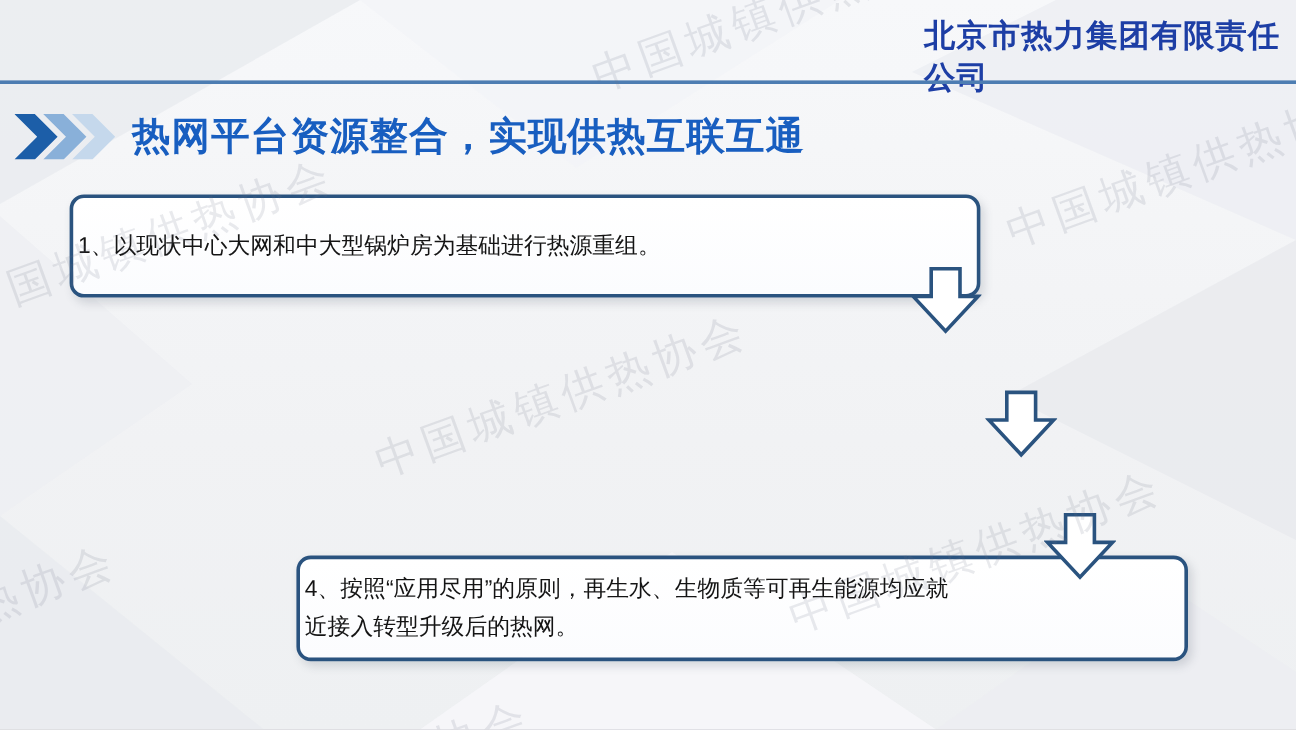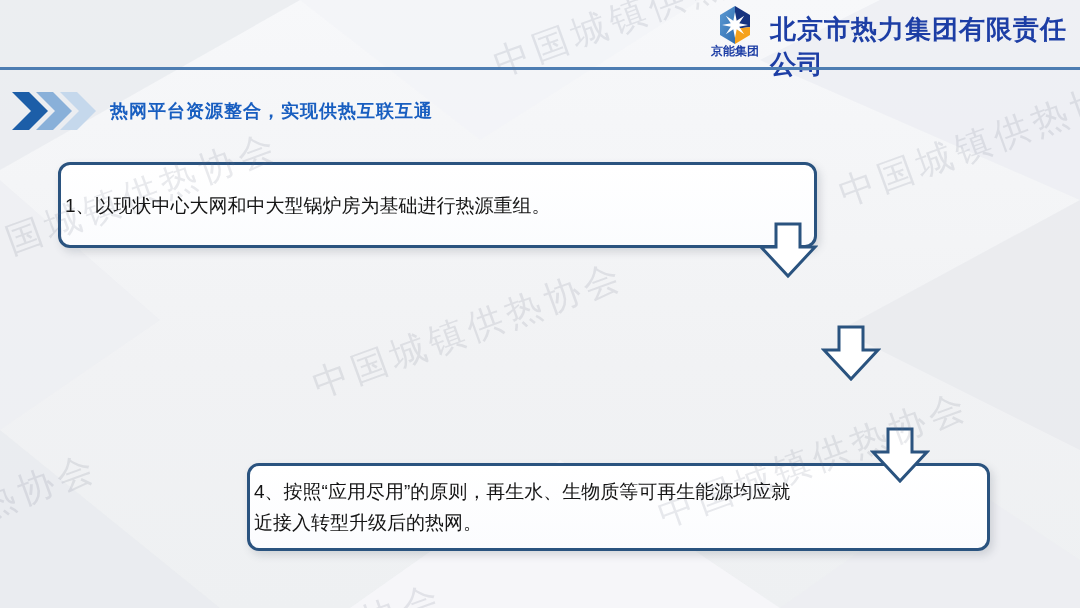--- a/index.html
+++ b/index.html
@@ -21,21 +21,21 @@
   .logo-svg{display:block;margin:0 auto;}
   .logo-label{font-size:12px;font-weight:bold;color:#1d3ea5;margin-top:-2px;}
   .company{position:absolute;left:770px;top:12px;}
   .company-zh{font-size:26px;font-weight:bold;color:#1d3ea5;letter-spacing:1px;}
   .company-en{font-size:13px;font-weight:bold;color:#1d3ea5;margin-top:2px;}
   .header-rule{position:absolute;left:0;top:67px;width:1080px;height:3px;
     background:#4d7db2;z-index:3;}
   
   .title-row{position:absolute;left:12px;top:92px;display:flex;align-items:center;z-index:3;}
   .title-chevrons{margin-right:14px;}
-  .page-title{font-size:18px;font-weight:bold;color:#185ec0;letter-spacing:1px;}
+  .page-title{font-size:32px;font-weight:bold;color:#185ec0;letter-spacing:1px;}
   
   .step-box{position:absolute;box-sizing:border-box;
     background:linear-gradient(180deg,#ffffff 0%,#fbfcfe 100%);
     border:3px solid #2a537f;border-radius:12px;
     display:flex;align-items:center;z-index:4;
     box-shadow:3px 4px 8px rgba(60,70,90,0.18);}
   .step-text{font-size:19px;line-height:31px;color:#141414;
     padding:0 14px 0 4px;white-space:pre-line;}
   .box1{left:58px; top:162px;width:759px;height:86px;}
   .box2{left:122px;top:259px;width:759px;height:85px;}
@@ -57,35 +57,20 @@
     <polygon points="300,0 700,0 480,140" fill="#f3f4f7" opacity="0.8"></polygon>
     <polygon points="880,0 1080,0 1080,200 760,60" fill="#eceef2" opacity="0.8"></polygon>
     <polygon points="1080,200 840,330 1080,450" fill="#e8eaee" opacity="0.8"></polygon>
     <polygon points="0,180 160,320 0,430" fill="#edeff3" opacity="0.8"></polygon>
     <polygon points="0,430 220,608 0,608" fill="#e9ebef" opacity="0.8"></polygon>
     <polygon points="350,608 560,460 780,608" fill="#f6f6f9" opacity="0.9"></polygon>
     <polygon points="780,608 960,480 1080,560 1080,608" fill="#eceef1" opacity="0.8"></polygon>
   </svg>
 
   <div class="header">
-    <div class="logo-block">
-      <svg class="logo-svg" width="44" height="40" viewBox="0 0 40 40">
-        <defs>
-          <linearGradient id="gBlue" x1="0" y1="0" x2="1" y2="1">
-            <stop offset="0" stop-color="#5d9bd3"></stop>
-              <stop offset="1" stop-color="#2e6cb0"></stop>
-          </linearGradient>
-        </defs>
-        <polygon points="20,1 20,39 5,30 5,10" fill="url(#gBlue)"></polygon>
-        <polygon points="20,1 35,10 35,22 20,24" fill="#16337f"></polygon>
-        <polygon points="20,24 35,22 35,30 20,39" fill="#f5a11c"></polygon>
-        <polygon fill="#ffffff" points="20,7 21.7,15.8 29.2,10.8 24.2,18.3 33,20 24.2,21.7 29.2,29.2 21.7,24.2 20,33 18.3,24.2 10.8,29.2 15.8,21.7 7,20 15.8,18.3 10.8,10.8 18.3,15.8"></polygon>
-      </svg>
-      <div class="logo-label">京能集团</div>
-    </div>
     <div class="company">
       <div class="company-zh">北京市热力集团有限责任公司</div>
     </div>
   </div>
   <div class="header-rule"></div>
 
   <div class="title-row">
     <svg class="title-chevrons" width="84" height="38" viewBox="0 0 84 38">
       <polygon points="0,0 17,0 36,19 17,38 0,38 19,19" fill="#1c5ea8"></polygon>
       <polygon points="24,0 41,0 60,19 41,38 24,38 43,19" fill="#7ea9d6" opacity="0.9"></polygon>

